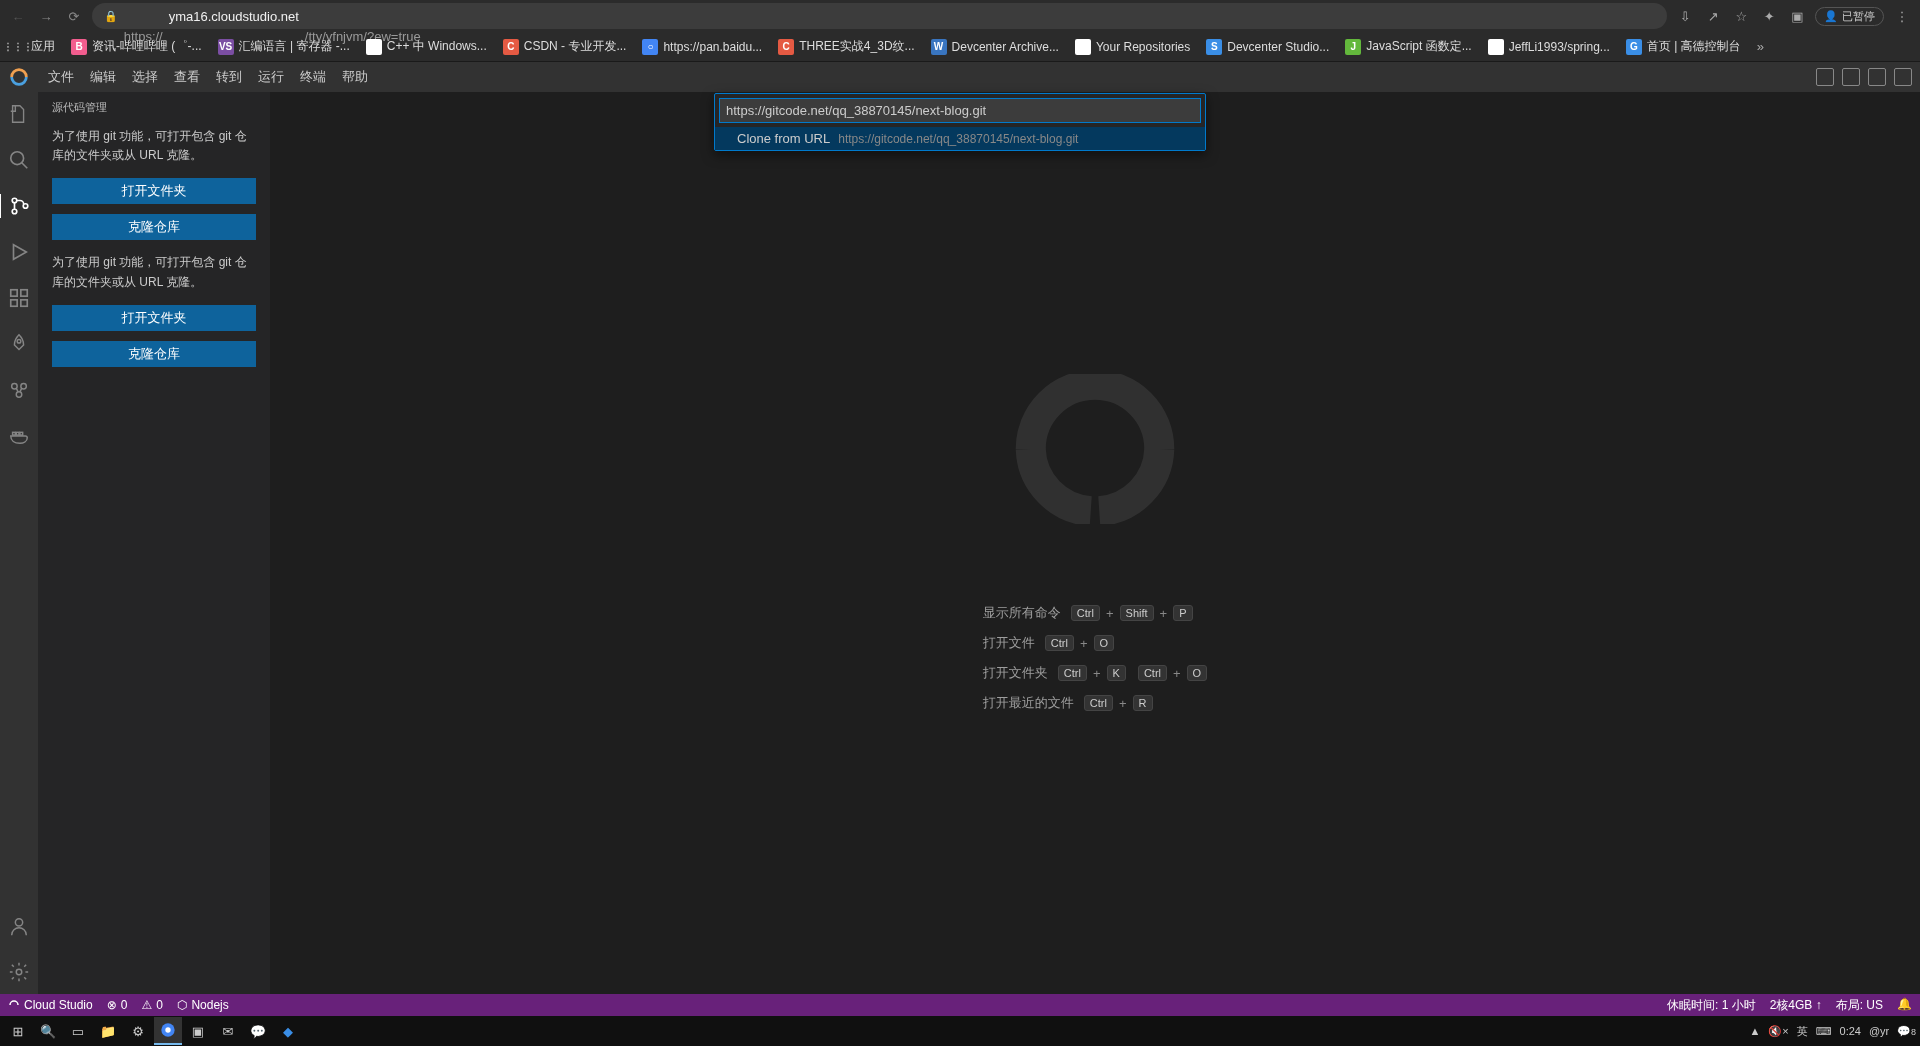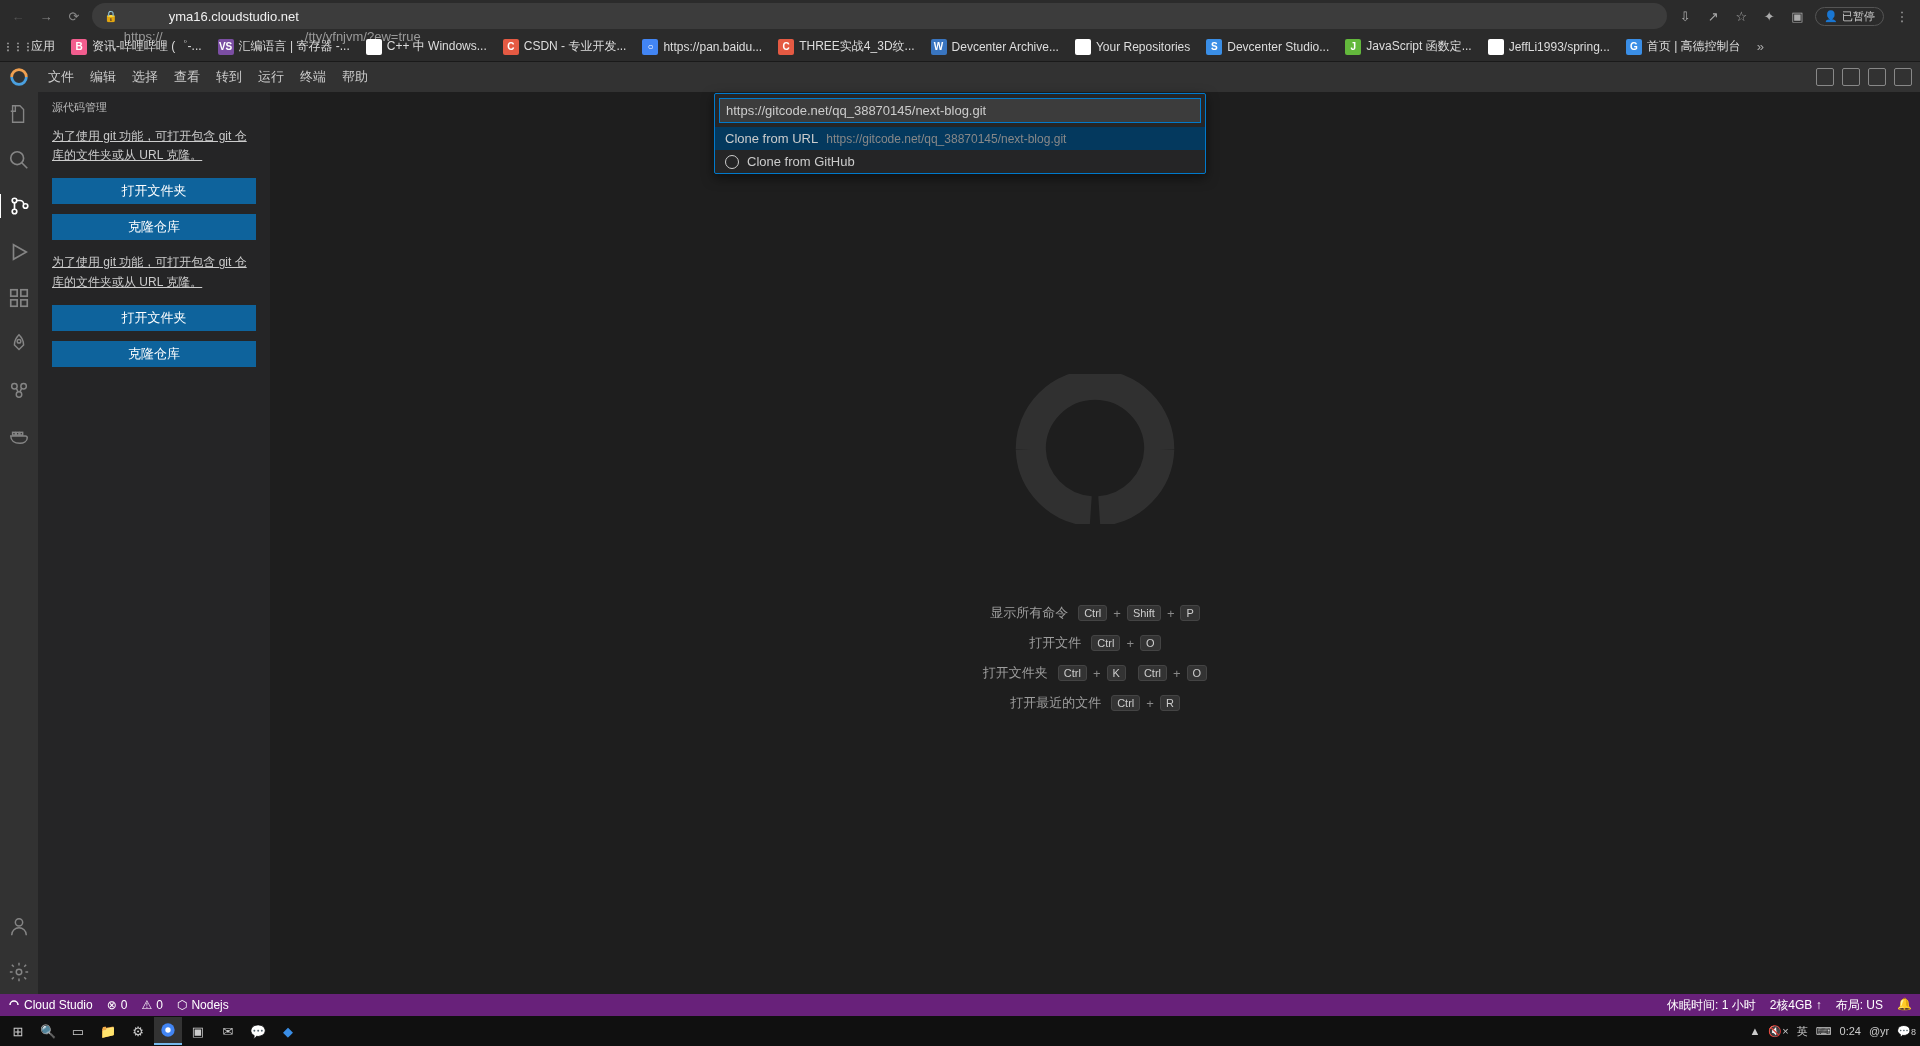--- a/index.html
+++ b/index.html
@@ -34,40 +34,40 @@
 
 
 .activity-bar { width: 38px; background: #323232; display: flex; flex-direction: column; align-items: center; padding-top: 10px; gap: 22px; }
 .act-icon { width: 24px; height: 24px; display: flex; align-items: center; justify-content: center; color: #858585; font-size: 20px; }
 .act-icon.active { color: #fff; border-left: 2px solid #fff; margin-left: -2px; padding-left: 2px; width: 38px; }
 .act-bottom { margin-top: auto; margin-bottom: 10px; display: flex; flex-direction: column; gap: 22px; align-items: center; }
 
 
 .sidebar { width: 232px; background: #252526; padding: 8px 14px; }
 .sb-title { font-size: 11px; color: #bbb; margin-bottom: 12px; }
-.sb-text { font-size: 12px; color: #ccc; line-height: 1.6; margin: 8px 0; text-decoration: underline; }
+.sb-text { font-size: 12px; color: #ccc; line-height: 1.6; margin: 8px 0; }
 .sb-btn { width: 100%; background: #0e639c; color: #fff; border: none; padding: 4px; font-size: 13px; text-align: center; margin: 5px 0; cursor: pointer; }
 .sb-link { color: #3794ff; }
 
 
 .editor { flex: 1; background: #1e1e1e; position: relative; display: flex; flex-direction: column; align-items: center; justify-content: center; }
 .watermark { width: 220px; height: 150px; opacity: 0.08; margin-bottom: 80px; }
 .shortcuts { display: flex; flex-direction: column; gap: 12px; }
-.sc-row { display: flex; align-items: center; justify-content: center; gap: 10px; }
+.sc-row { display: flex; align-items: center; justify-content: flex-start; gap: 10px; }
 .sc-label { color: #9e9e9e; }
 .sc-keys { display: flex; gap: 6px; align-items: center; }
 .sc-key { background: #333; border: 1px solid #444; border-radius: 3px; padding: 1px 5px; color: #ccc; font-size: 11px; }
 .sc-plus { color: #888; }
 
 
 .quick-input { position: absolute; top: 93px; left: 50%; transform: translateX(-50%); width: 492px; background: #252526; border: 1px solid #007acc; border-radius: 2px; box-shadow: 0 4px 12px rgba(0,0,0,0.5); z-index: 100; }
 .qi-input-wrap { padding: 4px; }
 .qi-input { width: 100%; background: #3c3c3c; border: 1px solid #007acc; color: #ccc; padding: 4px 6px; font-size: 13px; outline: none; }
 .qi-list { }
-.qi-row { padding: 4px 10px; display: flex; align-items: center; gap: 8px; }
+.qi-row { padding: 4px 22px; display: flex; align-items: center; gap: 8px; }
 .qi-row.sel { background: #04395e; }
 .qi-label { color: #ccc; }
 .qi-desc { color: #888; font-size: 12px; }
 .qi-icon { width: 14px; height: 14px; border: 1.5px solid #ccc; border-radius: 50%; position: relative; }
 
 
 .statusbar { height: 22px; background: #68217a; display: flex; align-items: center; color: #fff; font-size: 12px; padding: 0 8px; gap: 14px; }
 .sb-item { display: flex; align-items: center; gap: 4px; }
 .sb-right { margin-left: auto; display: flex; gap: 14px; align-items: flex-start; }
 
@@ -308,24 +308,20 @@
 </div>
 
 <div class="quick-input">
   <div class="qi-input-wrap">
     <input class="qi-input" value="https://gitcode.net/qq_38870145/next-blog.git" style="">
   </div>
   <div class="qi-list" id="qi-list">
       <div class="qi-row sel">
         <span class="qi-label">Clone from URL</span> 
         <span class="qi-desc">https://gitcode.net/qq_38870145/next-blog.git</span>
-      </div>
-      <div class="qi-row">
-        <span class="qi-icon"></span>
-        <span class="qi-label">Clone from GitHub</span>
       </div>
     </div>
 </div>
 
 <div class="statusbar">
   <div id="status-left" style="display:flex;gap:14px">
       <div class="sb-item">
         <svg width="12" height="12" viewBox="0 0 24 24">
           <path d="M4 12 A8 8 0 0 1 20 12" fill="none" stroke="#fff" stroke-width="3"></path>
         </svg>

